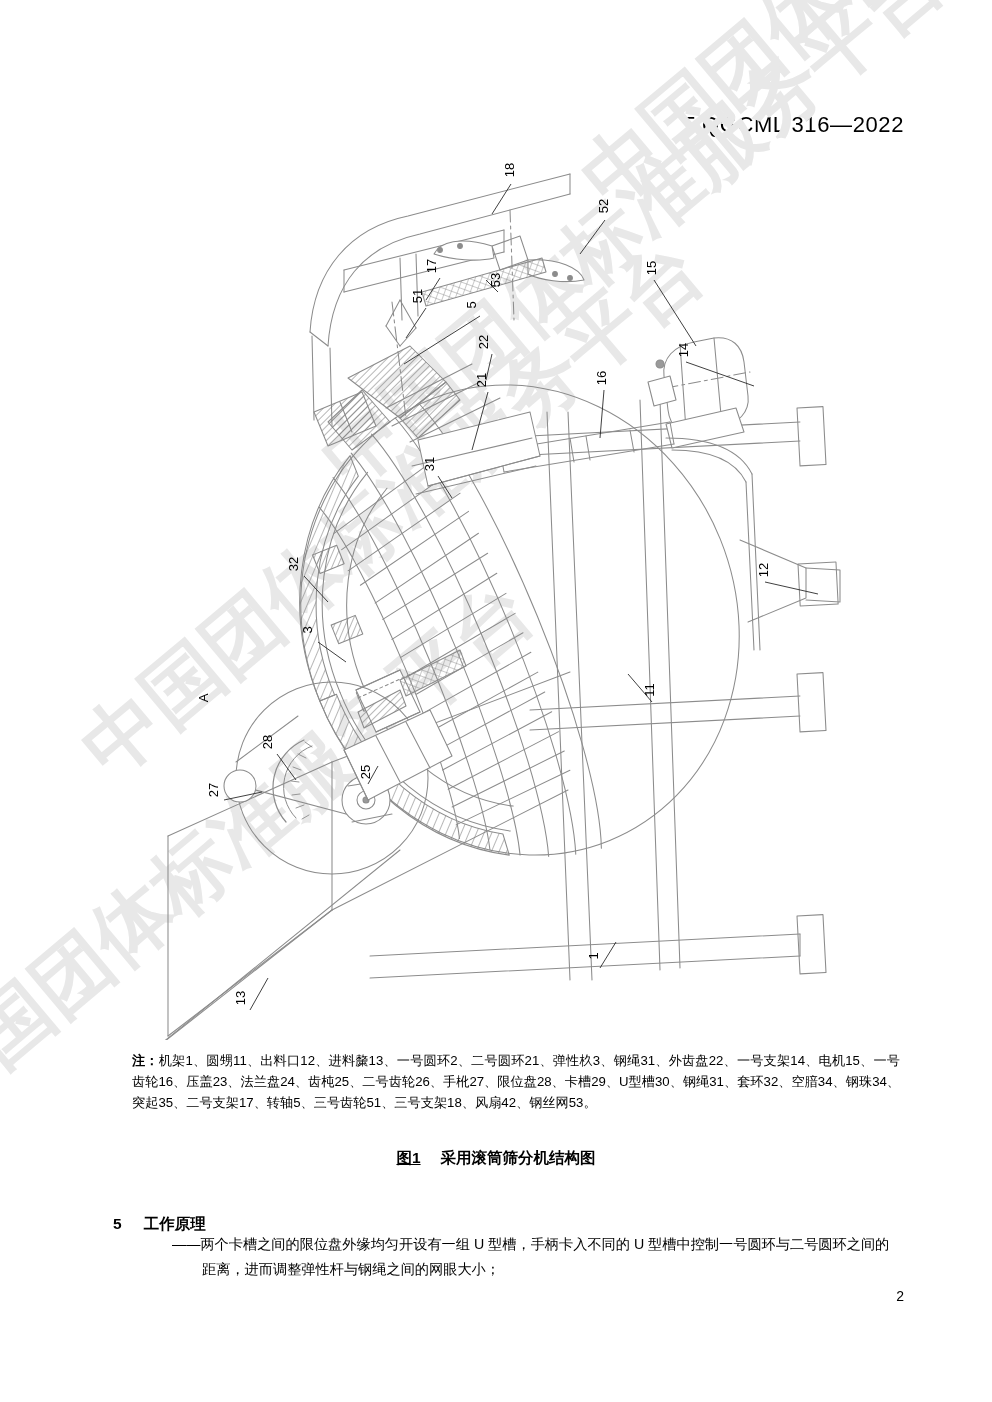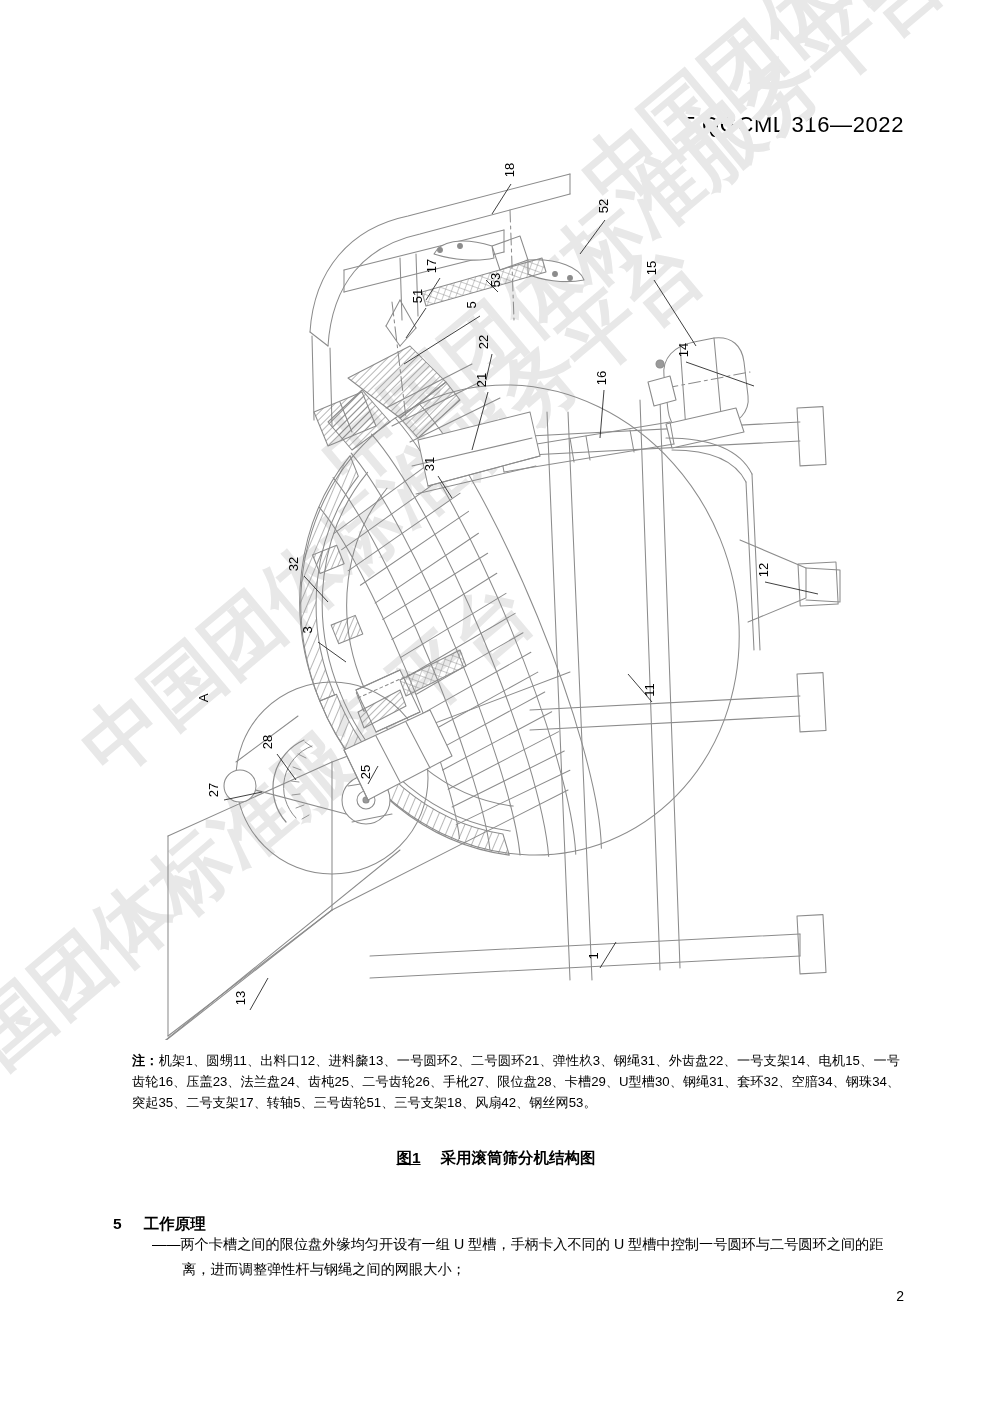--- a/index.html
+++ b/index.html
@@ -106,21 +106,21 @@
     position: absolute;
     left: 152px;
     top: 1232px;
     width: 742px;
     font-family: "Liberation Sans", "DejaVu Sans", sans-serif;
     font-size: 14.2px;
     line-height: 25px;
     z-index: 3;
     text-indent: 0;
   }
-  .para .cont { display: block; padding-left: 30px; text-indent: -30px; }
+  .para .cont { display: block; padding-left: 30px; text-indent: -30px; margin-left: 20px; }
 
   
   .page-no {
     position: absolute;
     right: 88px;
     top: 1288px;
     font-family: "Liberation Sans", "DejaVu Sans", sans-serif;
     font-size: 14px;
     z-index: 3;
   }

